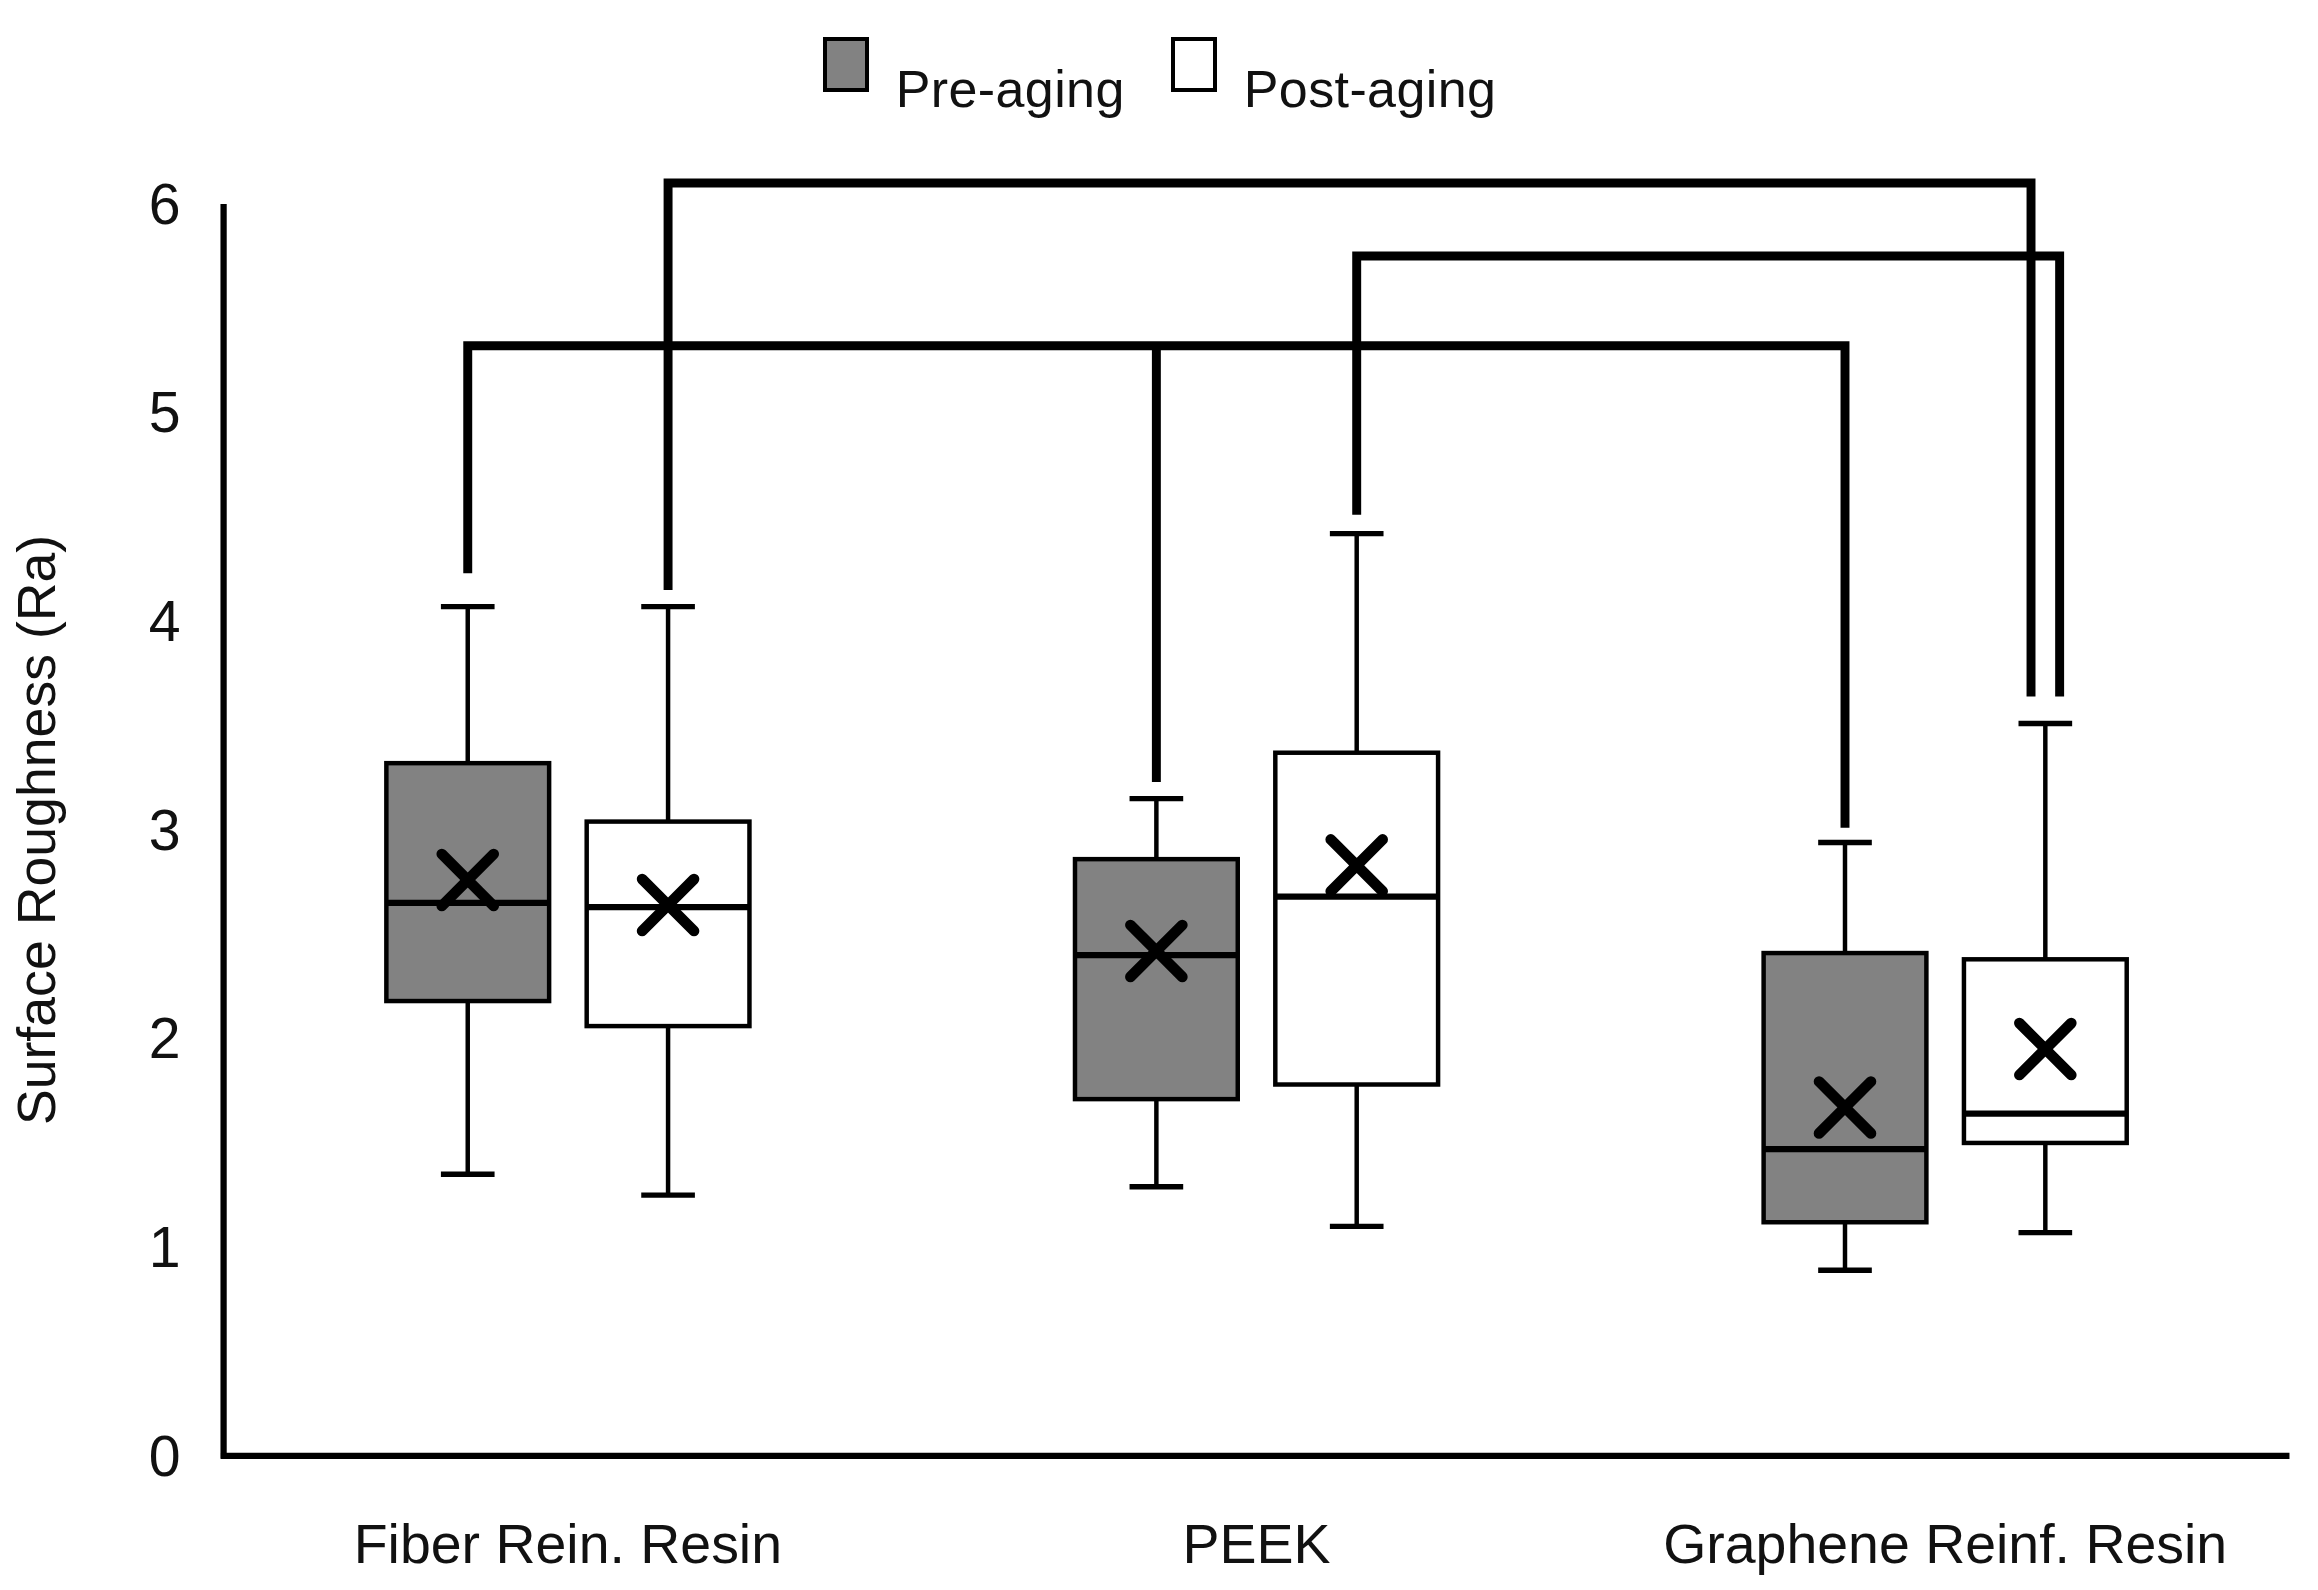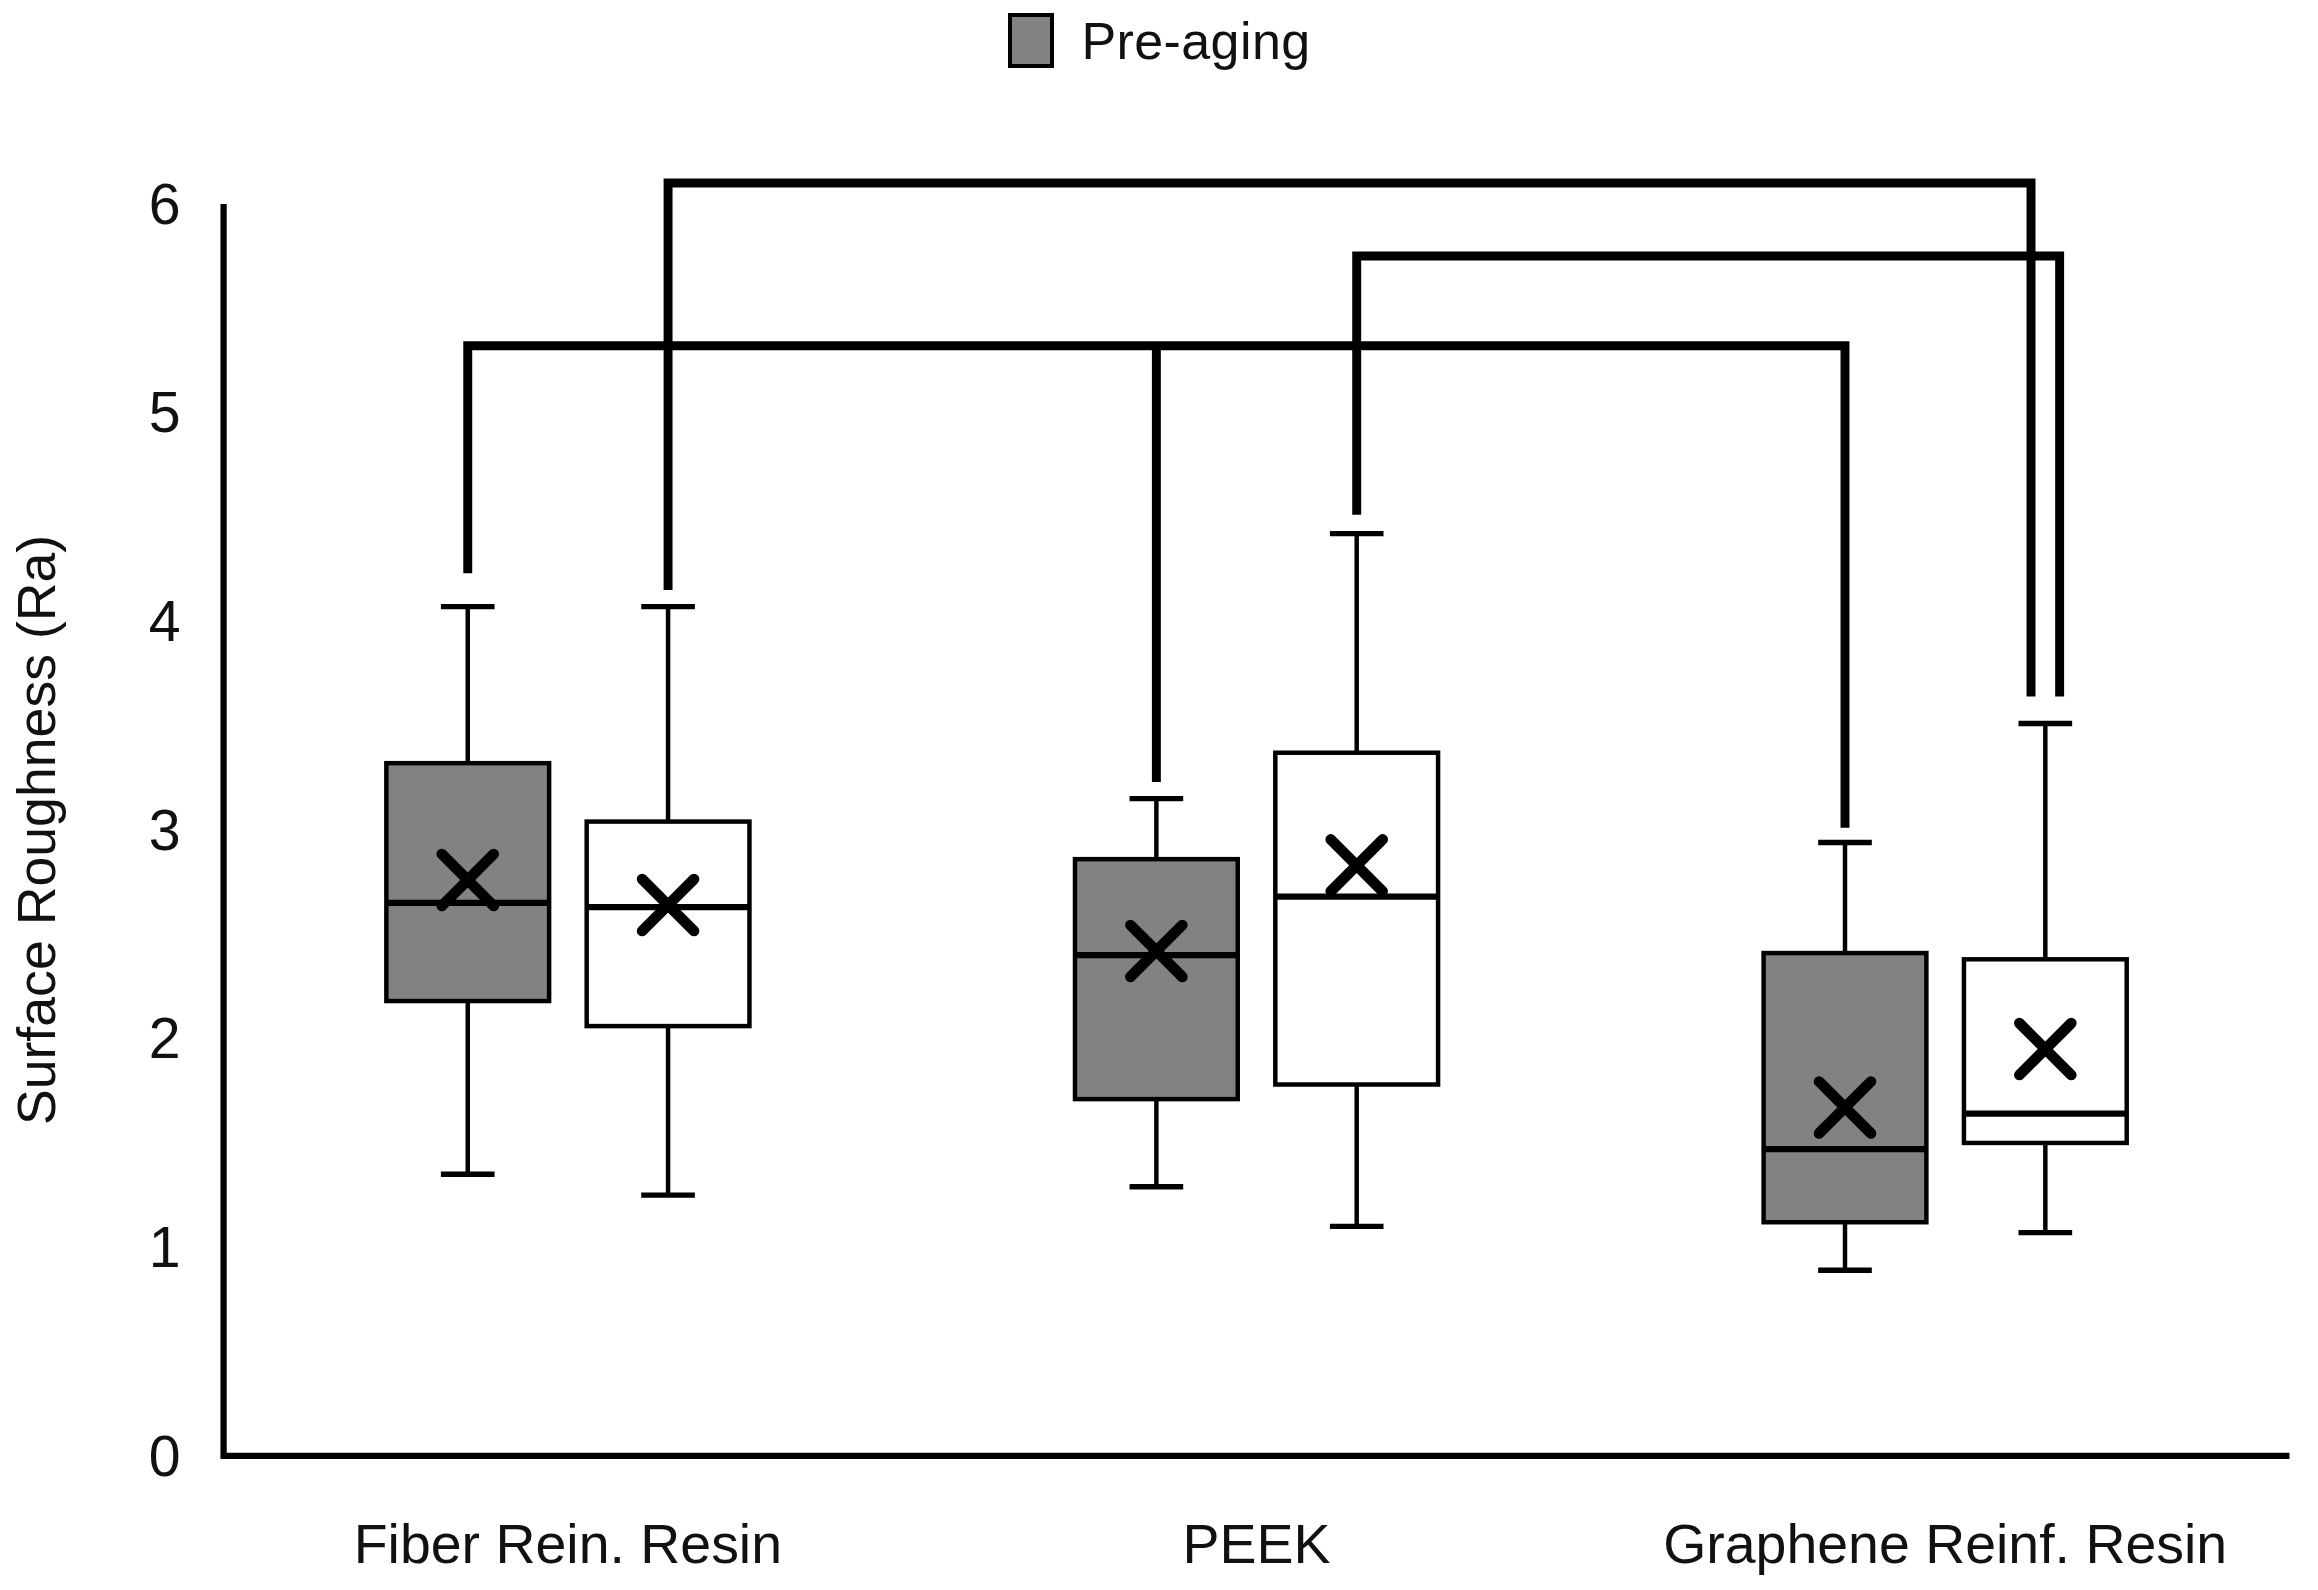--- a/index.html
+++ b/index.html
@@ -3,31 +3,35 @@
 <meta charset="utf-8">
 <style>
   html,body{margin:0;padding:0;background:#ffffff;}
   #stage{position:relative;width:2319px;height:1591px;background:#ffffff;overflow:hidden;
          font-family:"Liberation Sans", sans-serif;}
   #chart-svg{position:absolute;left:0;top:0;}
   .legend{position:absolute;left:0;top:10.7px;width:100%;display:flex;justify-content:center;
           align-items:center;gap:46px;}
   .legend-item{display:flex;align-items:center;gap:27px;}
   .legend-swatch{display:inline-block;width:46px;height:55px;border:4.5px solid #000;box-sizing:border-box;}
-  .legend-label{font-size:52px;color:#111;letter-spacing:0.4px;}
+  .legend-label{font-size:52px;color:#111;letter-spacing:0.4px;margin-top:48px;}
 </style>
 </head>
 <body>
 
 <div id="stage">
 
   <div class="legend">
     <div class="legend-item">
       <span class="legend-swatch" style="background: rgb(130, 130, 130);"></span>
       <span class="legend-label">Pre-aging</span>
+    </div>
+    <div class="legend-item">
+      <span class="legend-swatch" style="background: rgb(255, 255, 255);"></span>
+      <span class="legend-label">Post-aging</span>
     </div>
   </div>
 
   <svg id="chart-svg" width="2319" height="1591" viewBox="0 0 2593 1779">
       <line x1="250" y1="228" x2="250" y2="1631" stroke="#000" stroke-width="7"></line>
       <line x1="247" y1="1628" x2="2560" y2="1628" stroke="#000" stroke-width="7"></line>
       <text x="202" y="1650" text-anchor="end" font-size="64" font-family="Liberation Sans, sans-serif" fill="#111">0</text>
       <text x="202" y="1416.6666666666667" text-anchor="end" font-size="64" font-family="Liberation Sans, sans-serif" fill="#111">1</text>
       <text x="202" y="1183.3333333333335" text-anchor="end" font-size="64" font-family="Liberation Sans, sans-serif" fill="#111">2</text>
       <text x="202" y="950" text-anchor="end" font-size="64" font-family="Liberation Sans, sans-serif" fill="#111">3</text>

